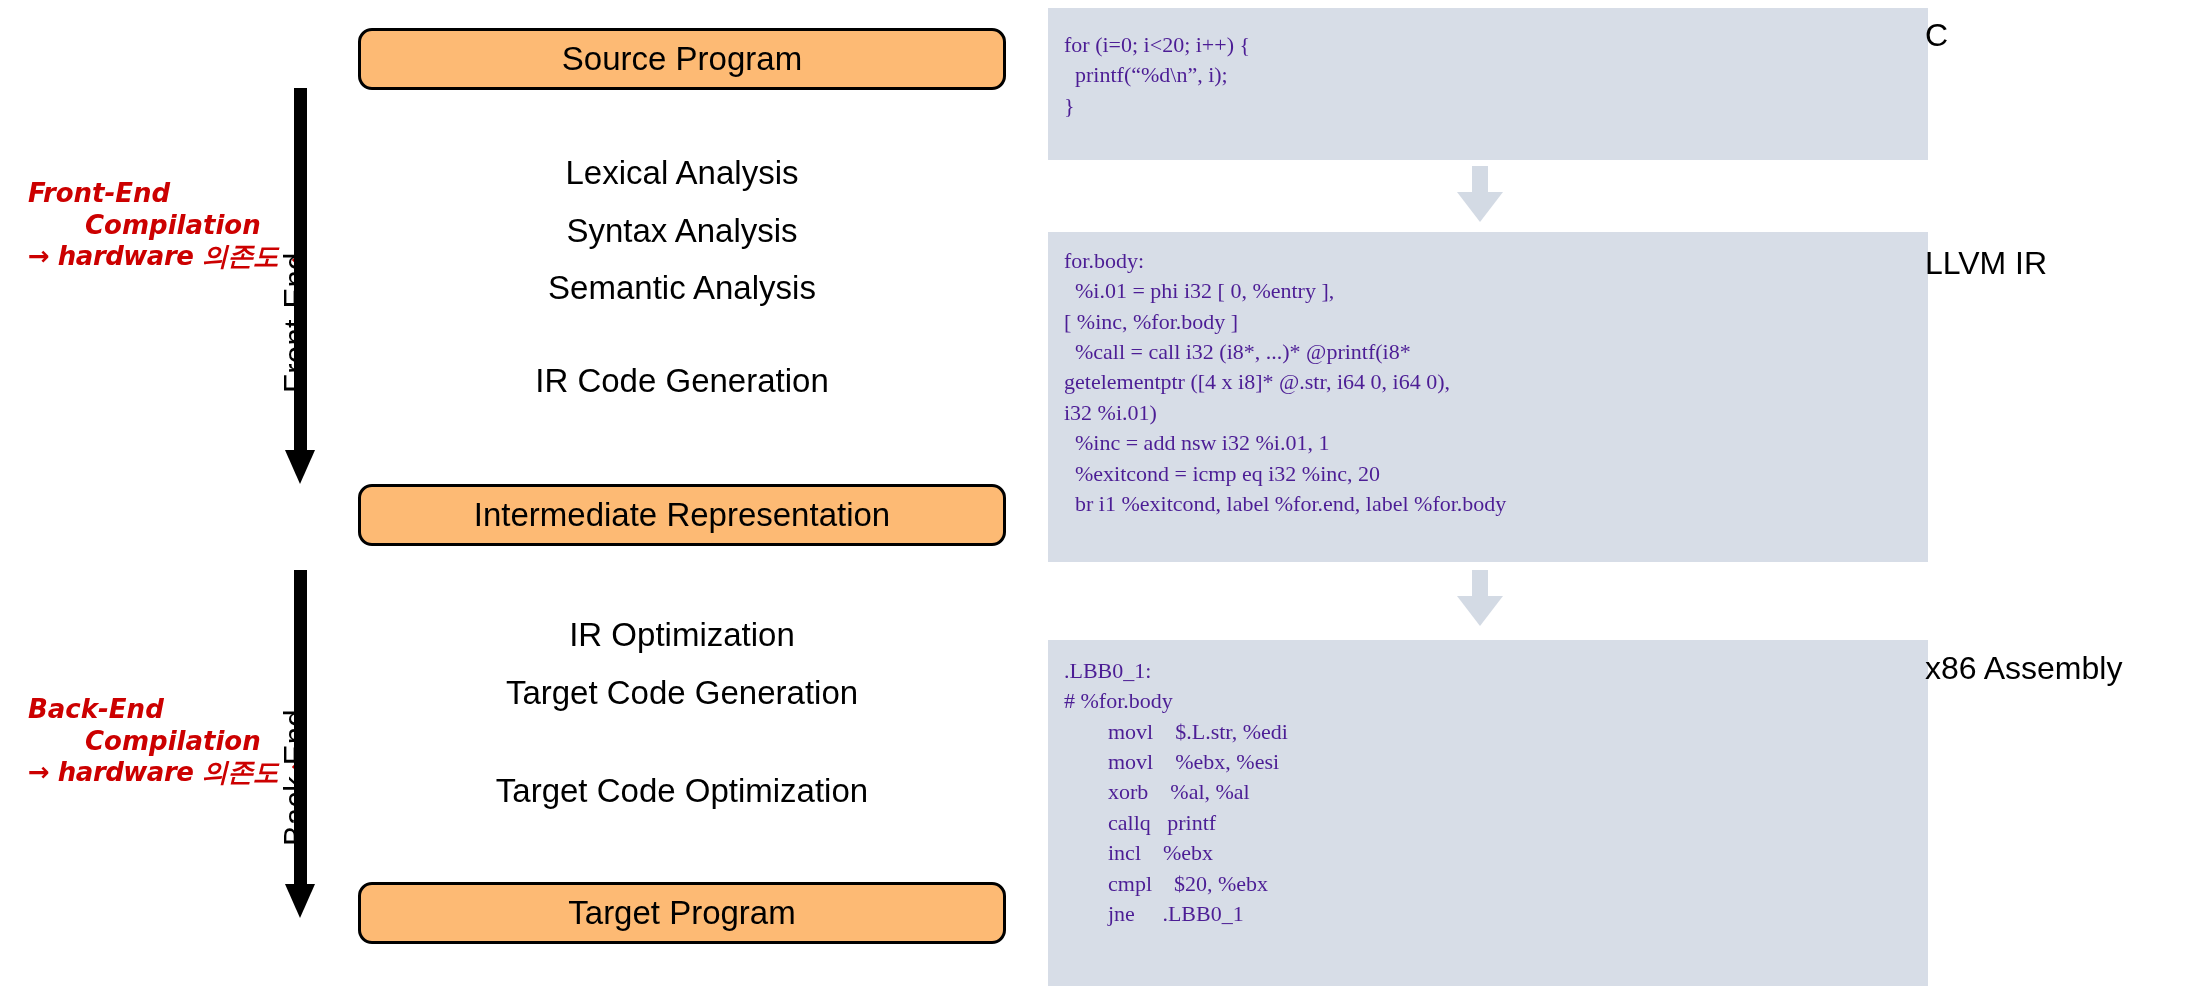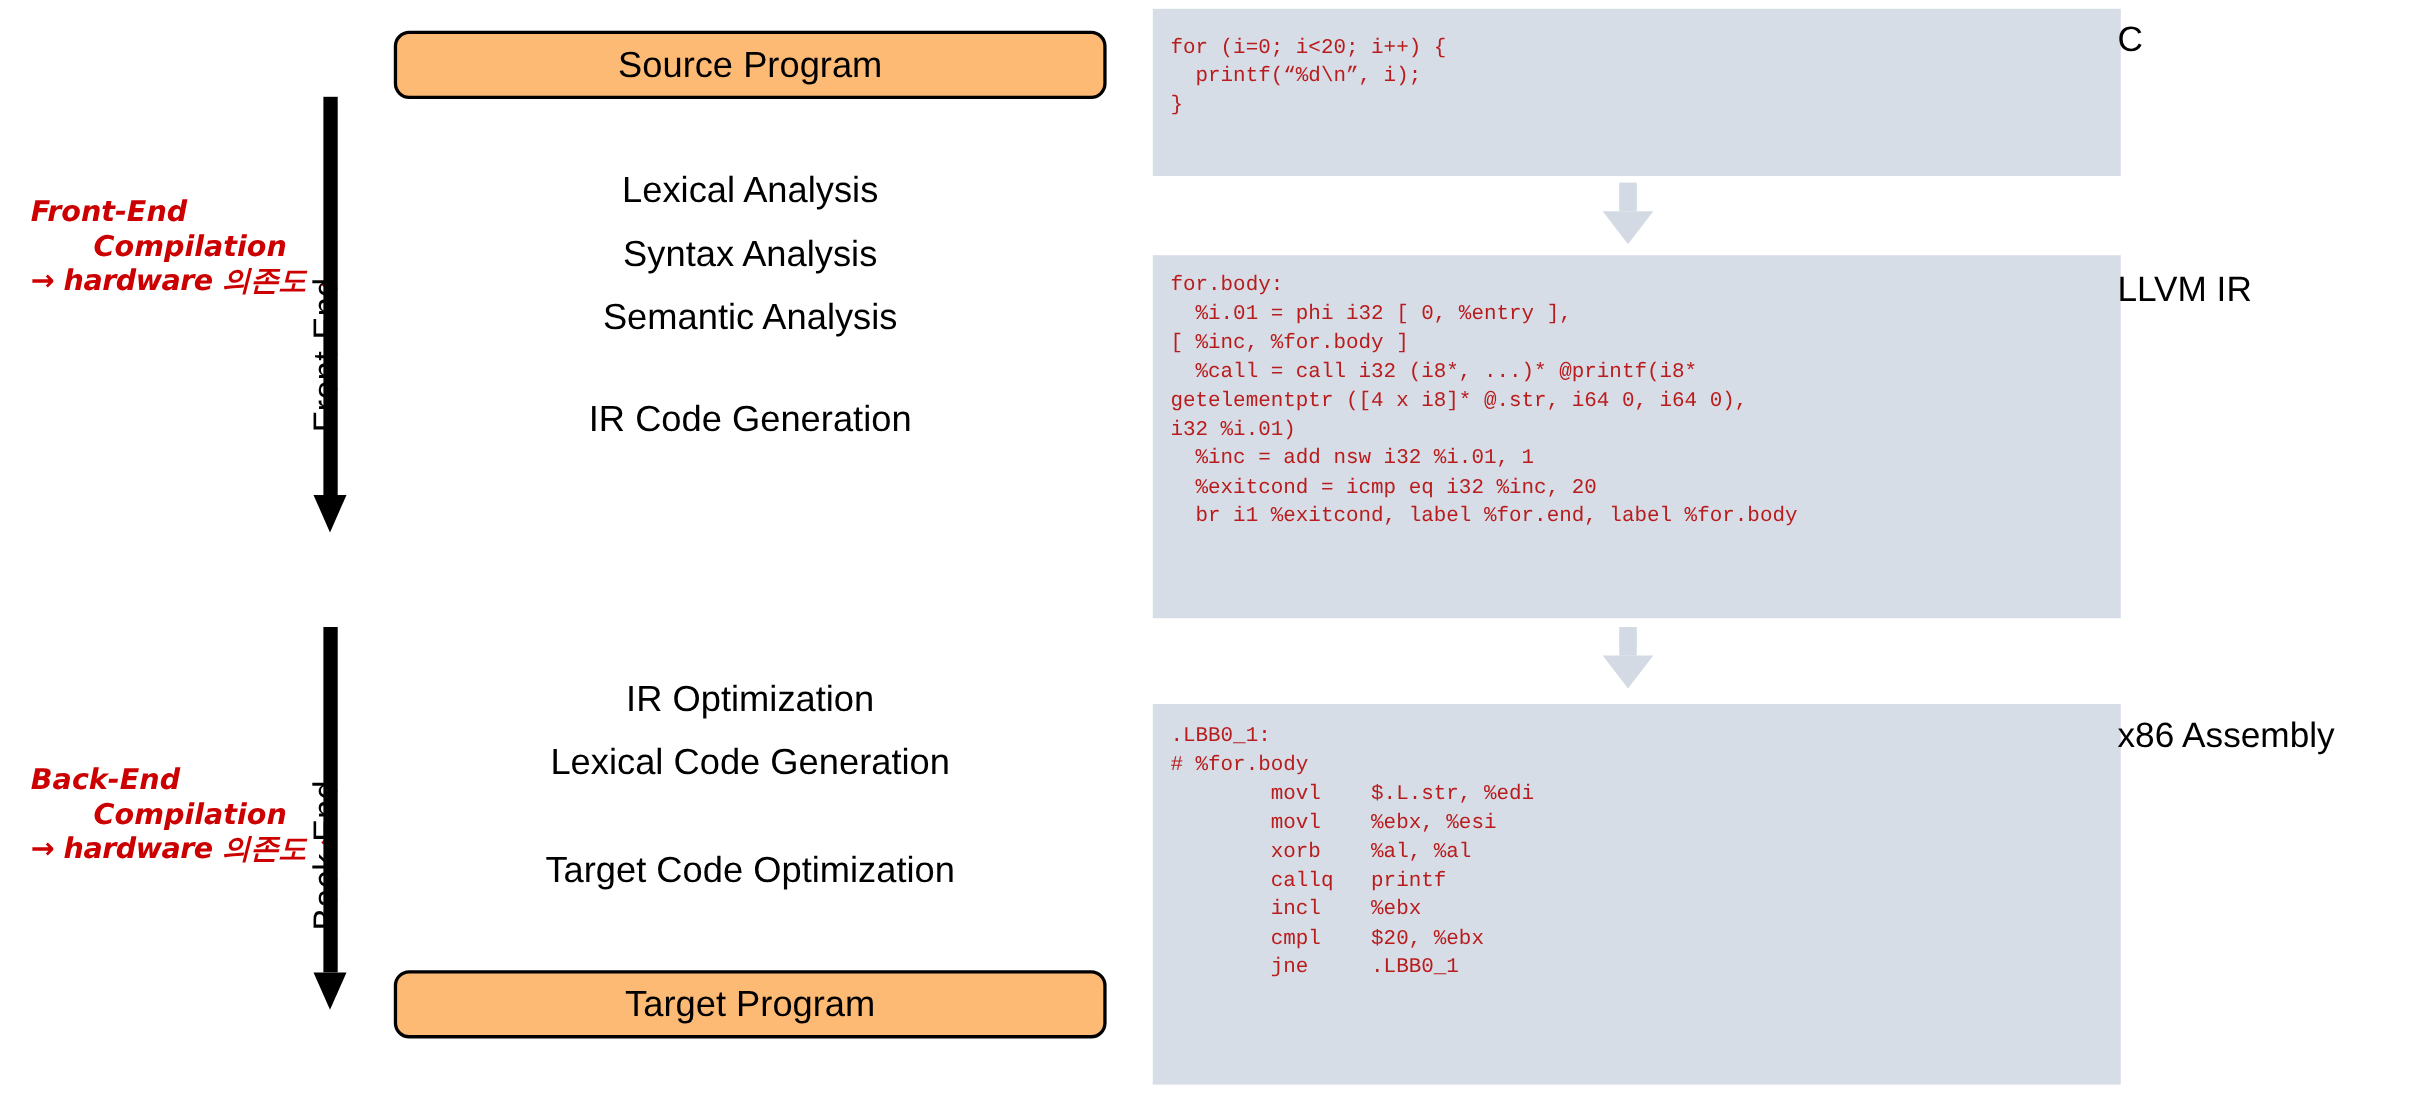--- a/index.html
+++ b/index.html
@@ -102,23 +102,23 @@
     width: 648px;
     text-align: center;
     font-size: 33px;
     color: #000000;
   }
 
   
   .code-block {
     position: absolute;
     background: #d7dde7;
-    color: #b91c1c;
-    font-family: Liberation Mono, monospace;
-    font-size: 19px;
+    color: #4c1d95;
+    font-family: Liberation Serif, serif;
+    font-size: 22px;
     line-height: 1.38;
     white-space: pre;
     box-sizing: border-box;
   }
   #code-c   { left: 1048px; top: 8px;   width: 880px; height: 152px;  padding: 22px 0 0 16px; }
   #code-ir  { left: 1048px; top: 232px; width: 880px; height: 330px;  padding: 14px 0 0 16px; }
   #code-asm { left: 1048px; top: 640px; width: 880px; height: 346px;  padding: 16px 0 0 16px; }
 
   
   .conn-arrow {
@@ -189,23 +189,26 @@
 
   <div class="stage-box" style="top:28px;">
     <span>Source Program</span>
   </div>
 
   <div class="stage-text" style="top:154px;">Lexical Analysis</div>
   <div class="stage-text" style="top:212px;">Syntax Analysis</div>
   <div class="stage-text" style="top:269px;">Semantic Analysis</div>
   <div class="stage-text" style="top:326px;margin-top:36px;">IR Code Generation</div>
 
+  <div class="stage-box" style="top:484px;">
+    <span>Intermediate Representation</span>
+  </div>
 
   <div class="stage-text" style="top:616px;">IR Optimization</div>
-  <div class="stage-text" style="top:674px;">Lexical Code Generation</div>
+  <div class="stage-text" style="top:674px;">Target Code Generation</div>
   <div class="stage-text" style="top:731px;margin-top:41px;">Target Code Optimization</div>
 
   <div class="stage-box" style="top:882px;text-align:right;">
     <span>Target Program</span>
   </div>
 </div>
 
 <div class="code-block" id="code-c">for (i=0; i&lt;20; i++) {
   printf(“%d\n”, i);
 }</div>

